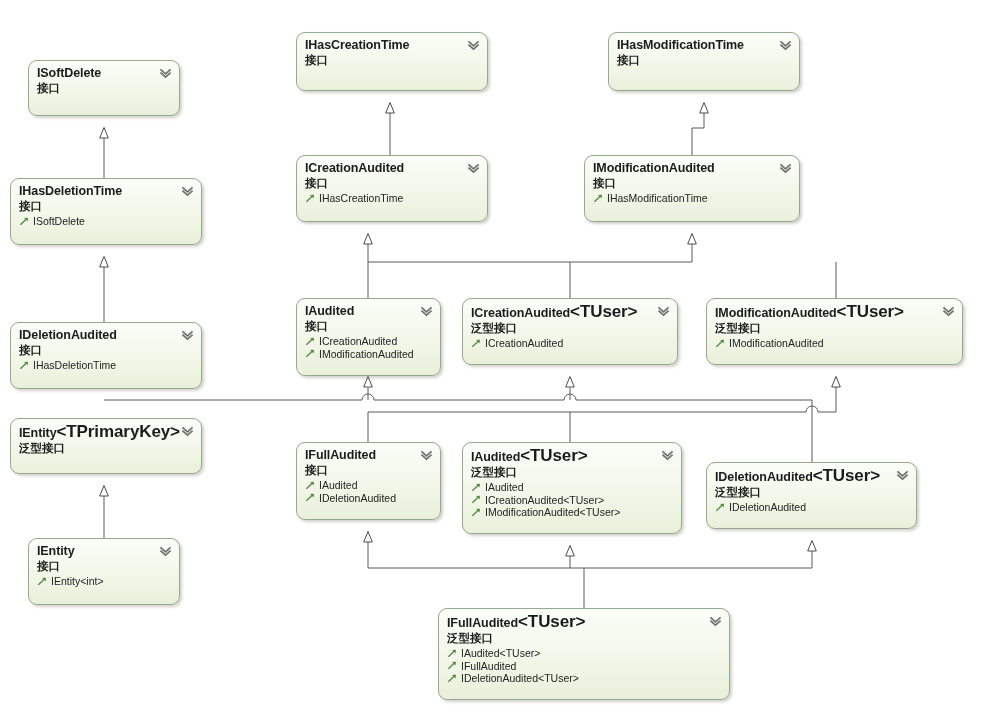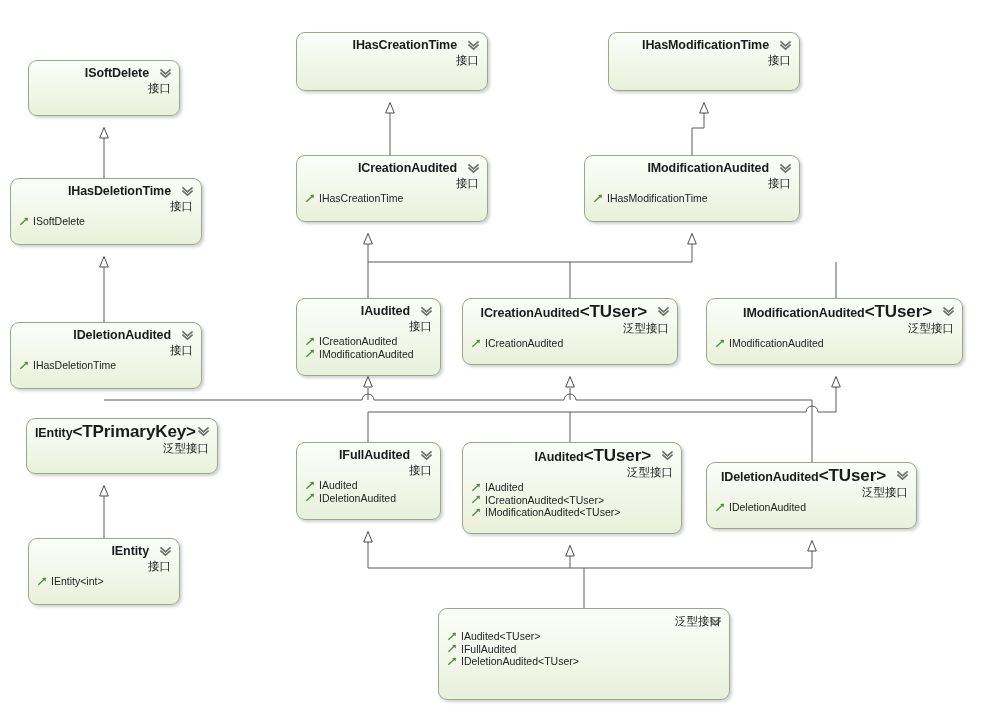--- a/index.html
+++ b/index.html
@@ -24,41 +24,41 @@
   }
   .node {
     position: absolute;
     box-sizing: border-box;
     border: 1px solid #9aa78f;
     border-radius: 9px;
     background: linear-gradient(to bottom, #fbfdf8 0%, #f4f8ec 45%, #e9f0da 100%);
     box-shadow: 2px 2px 3px rgba(120,125,110,0.35);
     padding: 5px 8px 6px 8px;
     z-index: 5;
-    text-align: right;
   }
   .node-title {
     font-size: 12.5px;
     font-weight: bold;
     color: #1b1b1b;
     letter-spacing: -0.1px;
     line-height: 15px;
     white-space: nowrap;
     padding-right: 22px;
   }
   .node-title .tparam {
     font-weight: bold;
     font-size: 17px;
   }
   .node-stereotype {
     font-size: 11.5px;
     color: #1b1b1b;
     line-height: 14px;
     font-family: "DejaVu Sans", "Liberation Sans", sans-serif;
     white-space: nowrap;
+    font-weight: bold;
   }
   .node-members {
     margin-top: 2px;
   }
   .member {
     font-size: 10.5px;
     color: #232323;
     line-height: 12.5px;
     white-space: nowrap;
     display: flex;
@@ -303,21 +303,21 @@
         <div class="member">
           <svg class="member-icon" viewBox="0 0 12 12">
             <path d="M1.5 9.5 L9 2.5" stroke="#4f8a3d" stroke-width="1.4" fill="none"></path>
             <path d="M5.6 2.2 L9.6 2.0 L9.4 6.0 Z" fill="#4f8a3d"></path>
           </svg>
           <span>IModificationAudited</span>
         </div>
       </div>
     </div>
 
-    <div class="node" style="left: 10px; top: 418px; width: 192px; height: 56px; margin-left: 16px;">
+    <div class="node" style="left: 10px; top: 418px; width: 192px; height: 56px;">
       <svg class="chevron" viewBox="0 0 16 16">
         <path d="M2.5 3.5 L8 8.5 L13.5 3.5" fill="none" stroke="#3d3d3d" stroke-width="2.1" stroke-linecap="square"></path>
         <path d="M2.5 7.5 L8 12.5 L13.5 7.5" fill="none" stroke="#3d3d3d" stroke-width="2.1" stroke-linecap="square"></path>
       </svg>
       <div class="node-title"><span>IEntity</span><span class="tparam">&lt;TPrimaryKey&gt;</span></div>
       <div class="node-stereotype">泛型接口</div>
       <div class="node-members"></div>
     </div>
 
     <div class="node" style="left: 296px; top: 442px; width: 145px; height: 78px;">
@@ -411,20 +411,21 @@
           <span>IEntity&lt;int&gt;</span>
         </div>
       </div>
     </div>
 
     <div class="node" style="left: 438px; top: 608px; width: 292px; height: 92px;">
       <svg class="chevron" viewBox="0 0 16 16">
         <path d="M2.5 3.5 L8 8.5 L13.5 3.5" fill="none" stroke="#3d3d3d" stroke-width="2.1" stroke-linecap="square"></path>
         <path d="M2.5 7.5 L8 12.5 L13.5 7.5" fill="none" stroke="#3d3d3d" stroke-width="2.1" stroke-linecap="square"></path>
       </svg>
+      <div class="node-title"><span>IFullAudited</span><span class="tparam">&lt;TUser&gt;</span></div>
       <div class="node-stereotype">泛型接口</div>
       <div class="node-members">
         <div class="member">
           <svg class="member-icon" viewBox="0 0 12 12">
             <path d="M1.5 9.5 L9 2.5" stroke="#4f8a3d" stroke-width="1.4" fill="none"></path>
             <path d="M5.6 2.2 L9.6 2.0 L9.4 6.0 Z" fill="#4f8a3d"></path>
           </svg>
           <span>IAudited&lt;TUser&gt;</span>
         </div>
         <div class="member">

